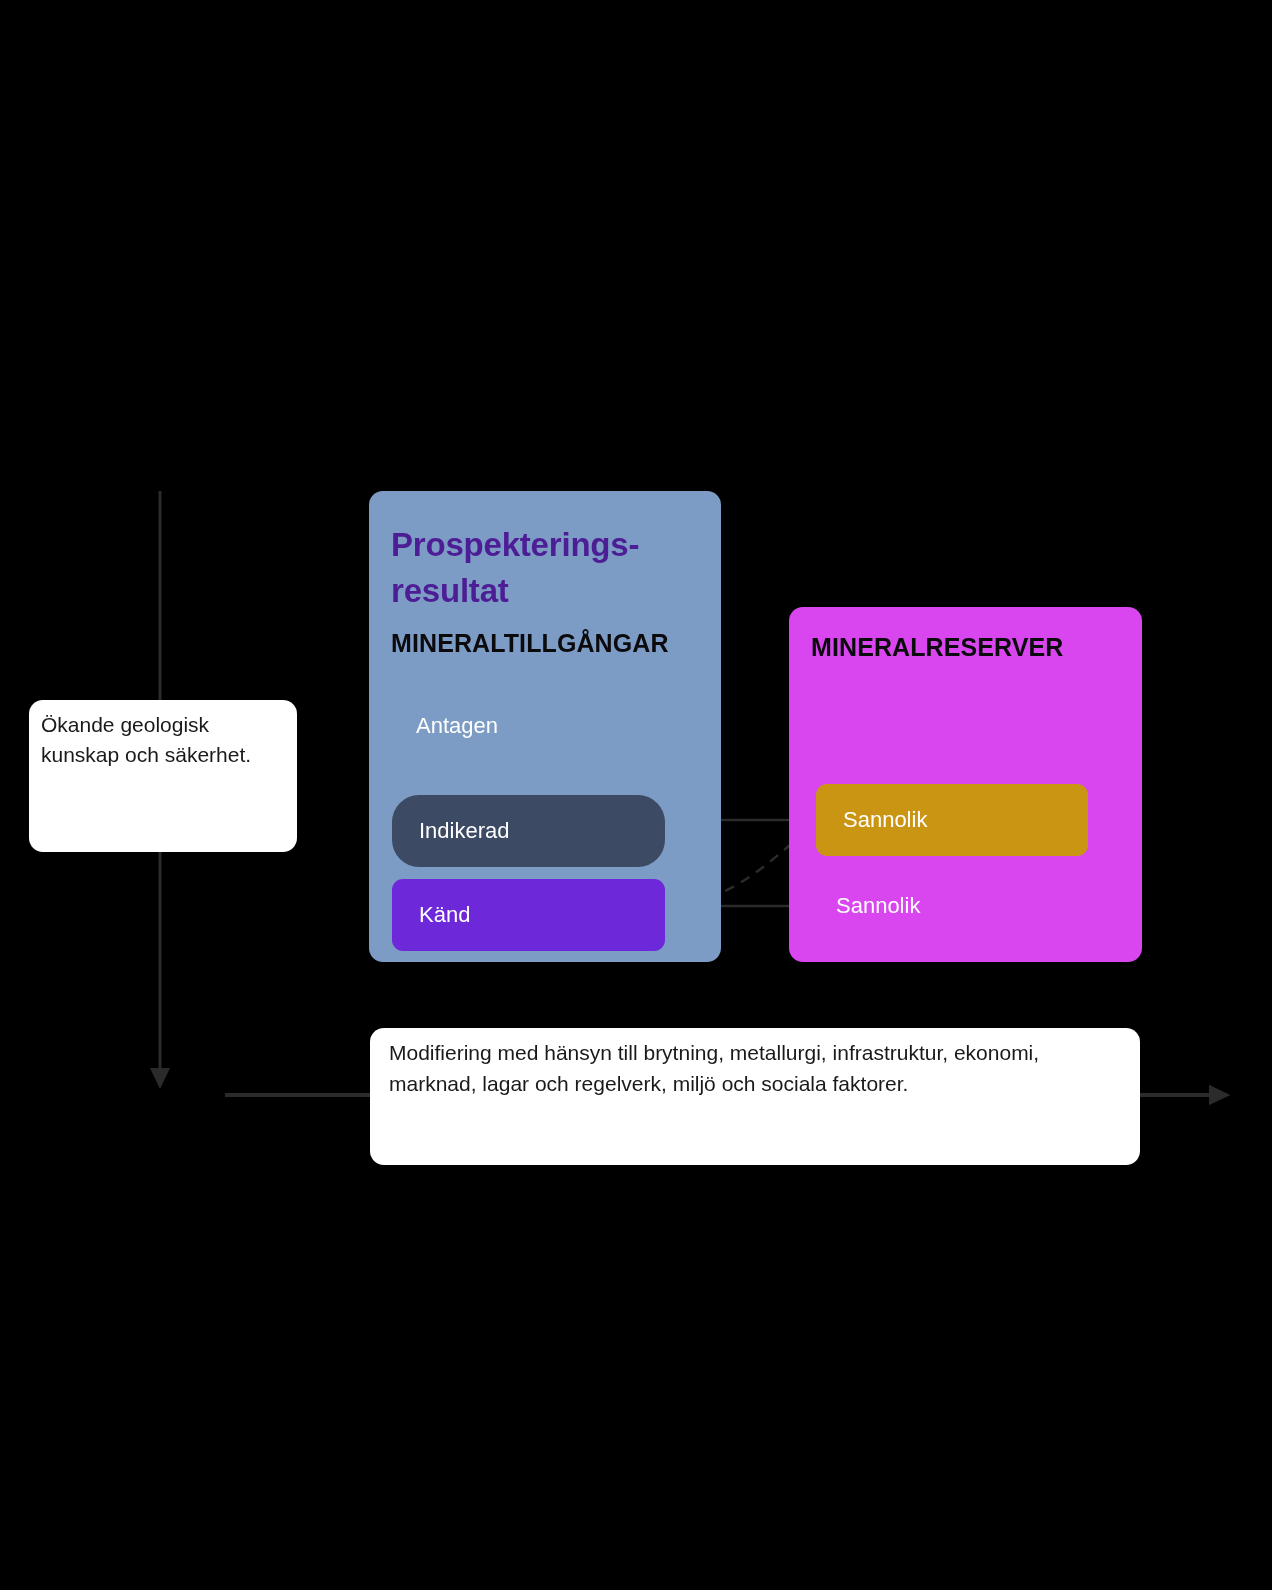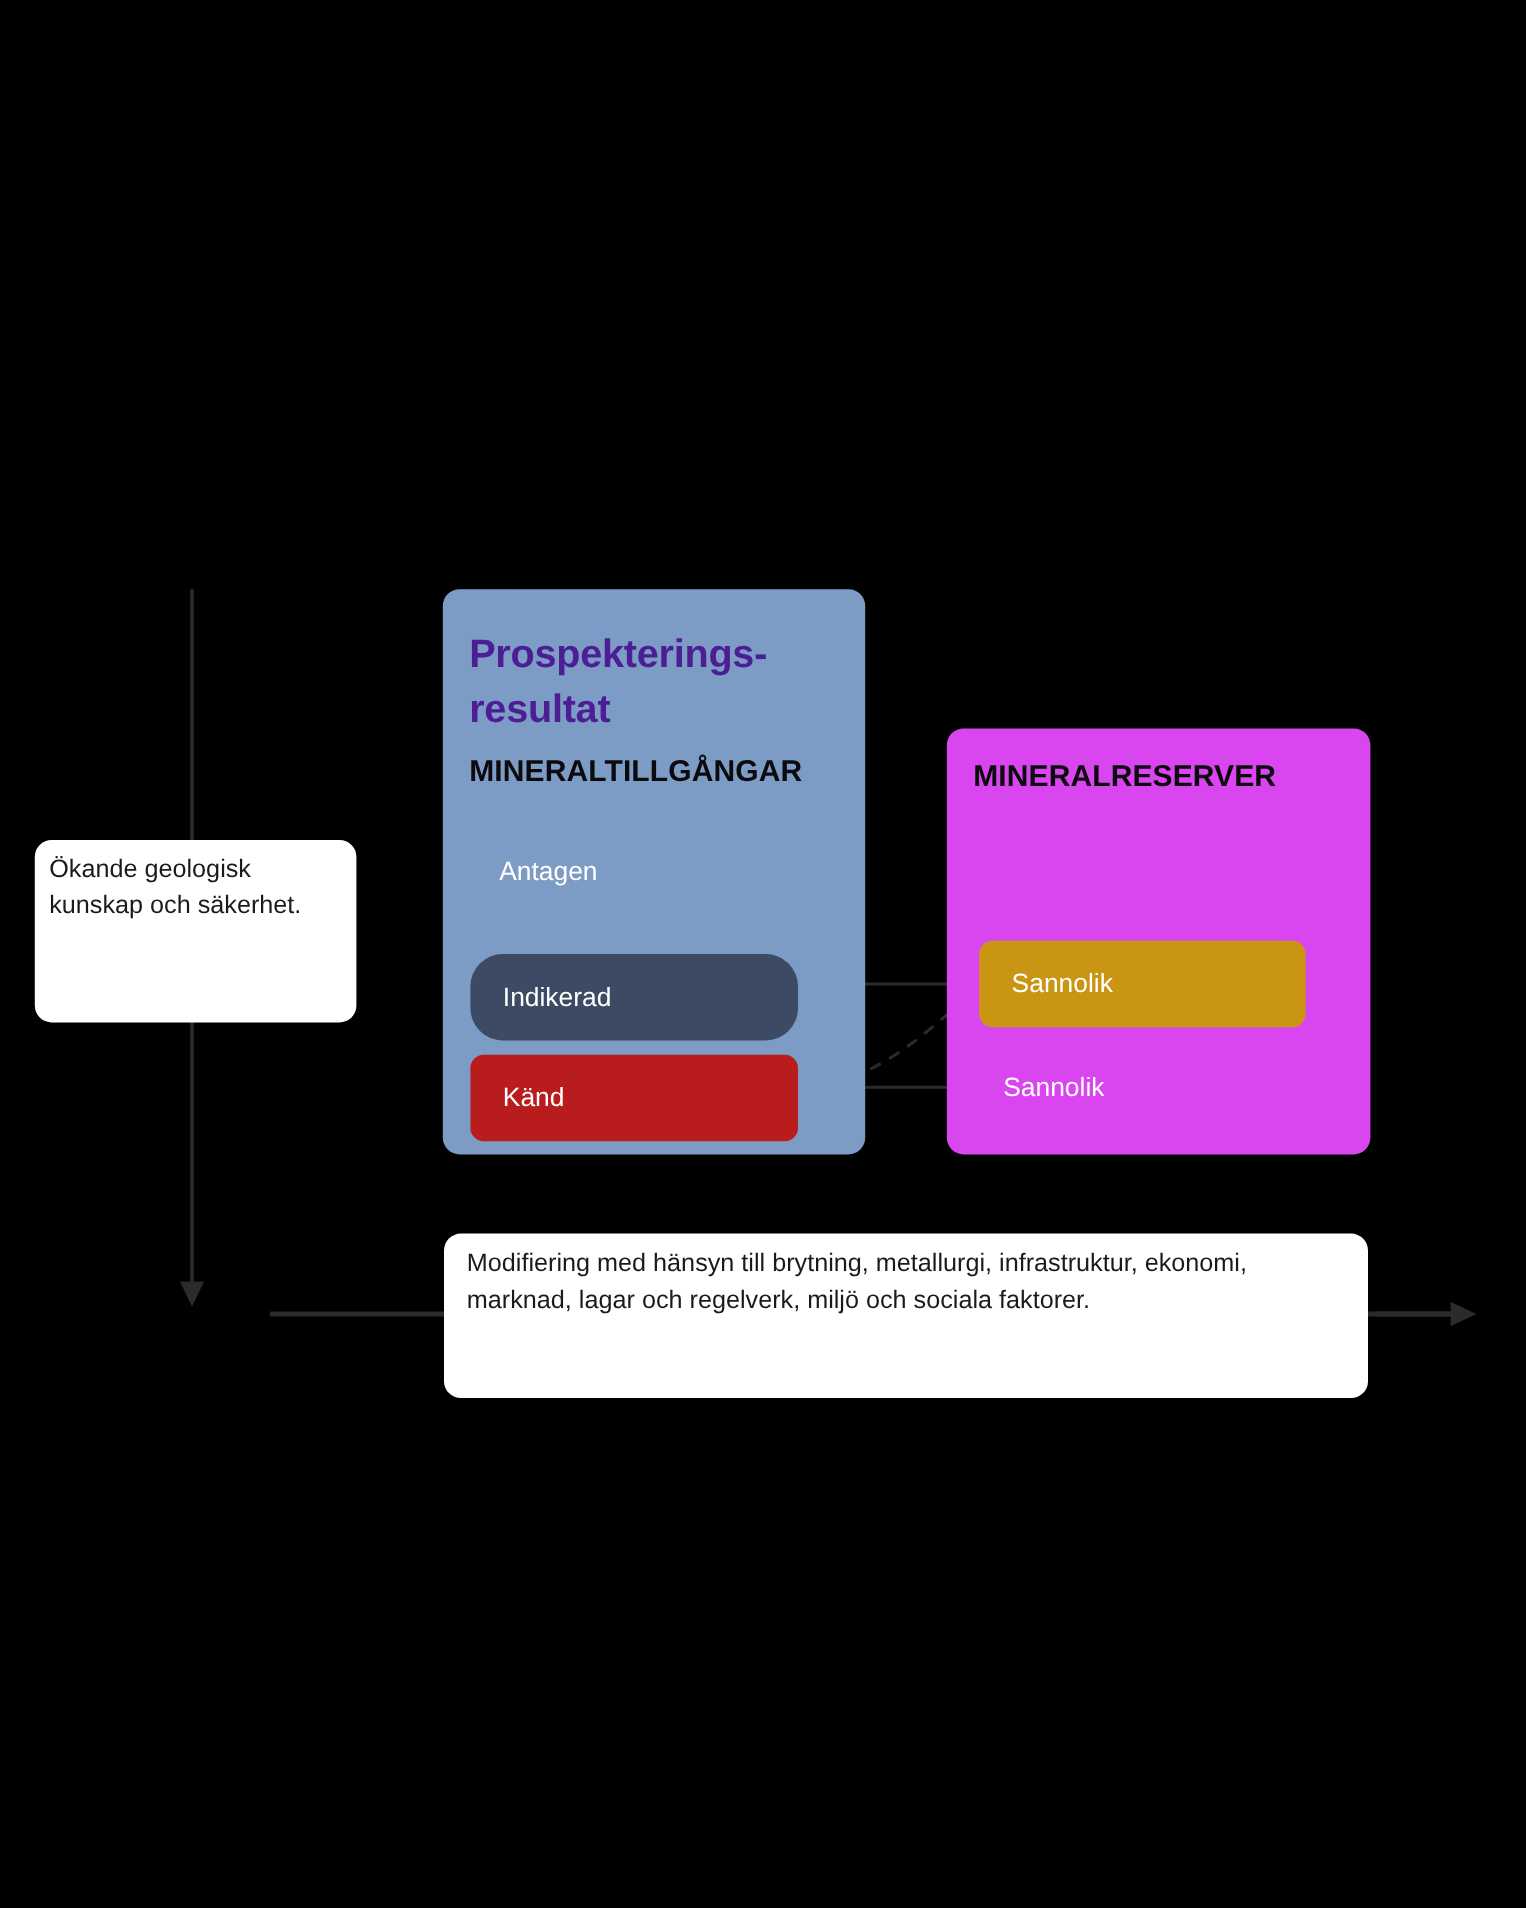--- a/index.html
+++ b/index.html
@@ -113,21 +113,21 @@
     width: 273px;
     height: 72px;
     background: #3c4a63;
     border-radius: 27px;
   }
   #chip-kand {
     left: 23px;
     top: 388px;
     width: 273px;
     height: 72px;
-    background: #b91c1c;
+    background: #6d28d9;
   }
   #chip-sannolik {
     left: 27px;
     top: 177px;
     width: 272px;
     height: 72px;
     background: #ca9512;
   }
 
   

